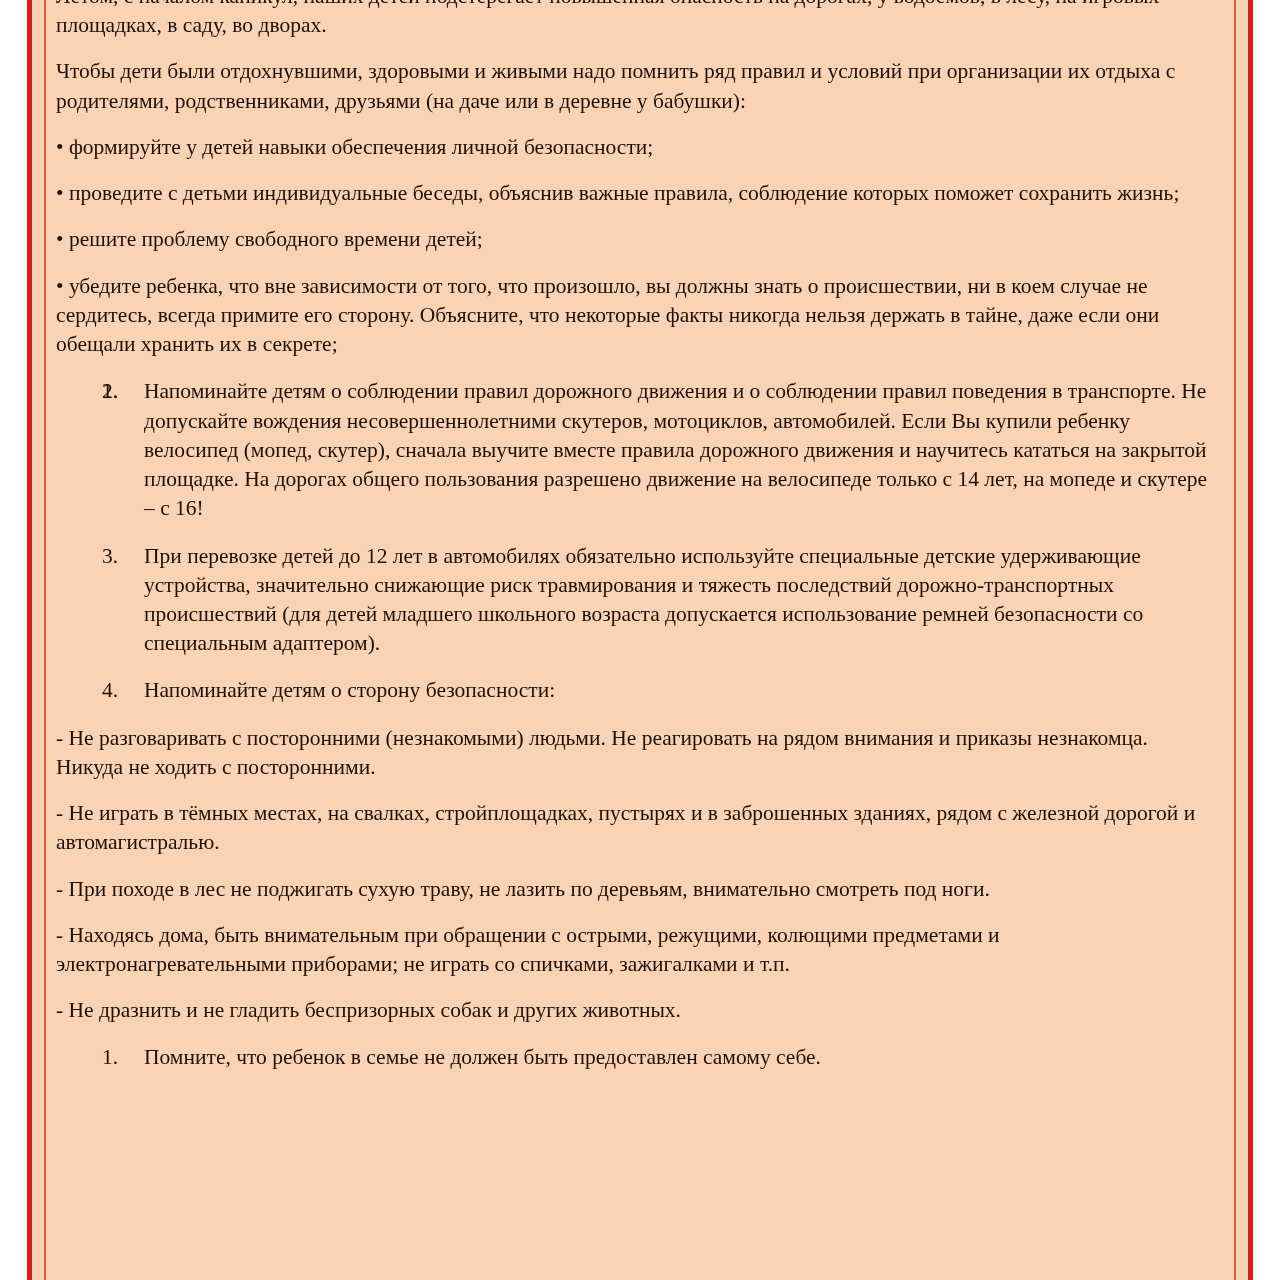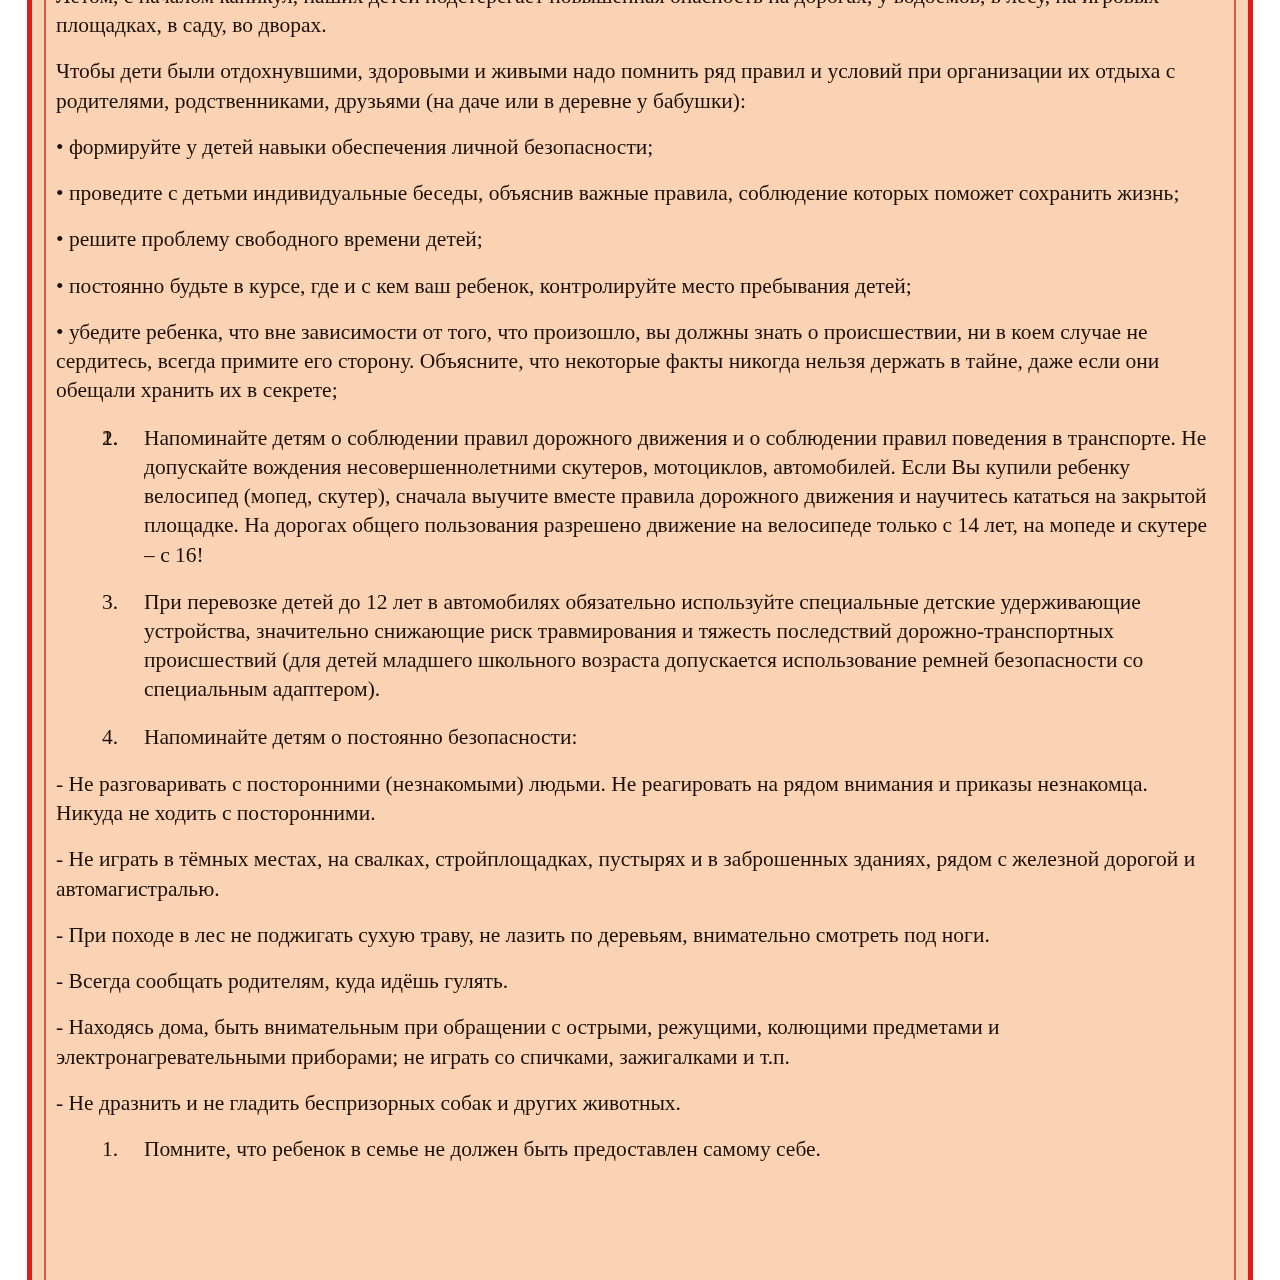--- a/index.html
+++ b/index.html
@@ -113,46 +113,44 @@
 
     <p class="para">Летом, с началом каникул, наших детей подстерегает повышенная опасность на дорогах, у водоемов, в лесу, на игровых площадках, в саду, во дворах.</p>
     <p class="para">Чтобы дети были отдохнувшими, здоровыми и живыми надо помнить ряд правил и условий при организации их отдыха с родителями, родственниками, друзьями (на даче или в деревне у бабушки):</p>
 
     <p class="para"><span class="marker">• </span><span>формируйте у детей навыки обеспечения личной безопасности;</span></p>
 
     <p class="para"><span class="marker">• </span><span>проведите с детьми индивидуальные беседы, объяснив важные правила, соблюдение которых поможет сохранить жизнь;</span></p>
 
     <p class="para"><span class="marker">• </span><span>решите проблему свободного времени детей;</span></p>
 
-    <p class="para"><span class="marker">• </span><span>постоянно будьте в курсе, где и с кем ваш ребенок, контролируйте место пребывания детей;</span></p>
 
     <p class="para"><span class="marker">• </span><span>убедите ребенка, что вне зависимости от того, что произошло, вы должны знать о происшествии, ни в коем случае не сердитесь, всегда примите его сторону. Объясните, что некоторые факты никогда нельзя держать в тайне, даже если они обещали хранить их в секрете;</span></p>
 
     <ol class="numlist">
       <li class="numitem">
         <span class="num">1.</span>
       </li>
       <li class="numitem">
         <span class="num">2.</span><span>Напоминайте детям о соблюдении правил дорожного движения и о соблюдении правил поведения в транспорте. Не допускайте вождения несовершеннолетними скутеров, мотоциклов, автомобилей. Если Вы купили ребенку велосипед (мопед, скутер), сначала выучите вместе правила дорожного движения и научитесь кататься на закрытой площадке. На дорогах общего пользования разрешено движение на велосипеде только с 14 лет, на мопеде и скутере – с 16!</span>
       </li>
       <li class="numitem">
         <span class="num">3.</span><span>При перевозке детей до 12 лет в автомобилях обязательно используйте специальные детские удерживающие устройства, значительно снижающие риск травмирования и тяжесть последствий дорожно-транспортных происшествий (для детей младшего школьного возраста допускается использование ремней безопасности со специальным адаптером).</span>
       </li>
       <li class="numitem">
-        <span class="num">4.</span><span>Напоминайте детям о постоянно безопасности:</span>
+        <span class="num">4.</span><span>Напоминайте детям о сторону безопасности:</span>
       </li>
     </ol>
 
     <p class="para"><span class="marker">- </span><span>Не разговаривать с посторонними (незнакомыми) людьми. Не реагировать на рядом внимания и приказы незнакомца. Никуда не ходить с посторонними.</span></p>
 
     <p class="para"><span class="marker">- </span><span>Не играть в тёмных местах, на свалках, стройплощадках, пустырях и в заброшенных зданиях, рядом с железной дорогой и автомагистралью.</span></p>
 
     <p class="para"><span class="marker">- </span><span>При походе в лес не поджигать сухую траву, не лазить по деревьям, внимательно смотреть под ноги.</span></p>
 
-    <p class="para"><span class="marker">- </span><span>Всегда сообщать родителям, куда идёшь гулять.</span></p>
 
     <p class="para"><span class="marker">- </span><span>Находясь дома, быть внимательным при обращении с острыми, режущими, колющими предметами и электронагревательными приборами; не играть со спичками, зажигалками и т.п.</span></p>
 
     <p class="para"><span class="marker">- </span><span>Не дразнить и не гладить беспризорных собак и других животных.</span></p>
 
     <ol class="numlist">
       <li class="numitem">
         <span class="num">1.</span><span>Помните, что ребенок в семье не должен быть предоставлен самому себе.</span>
       </li>
 

